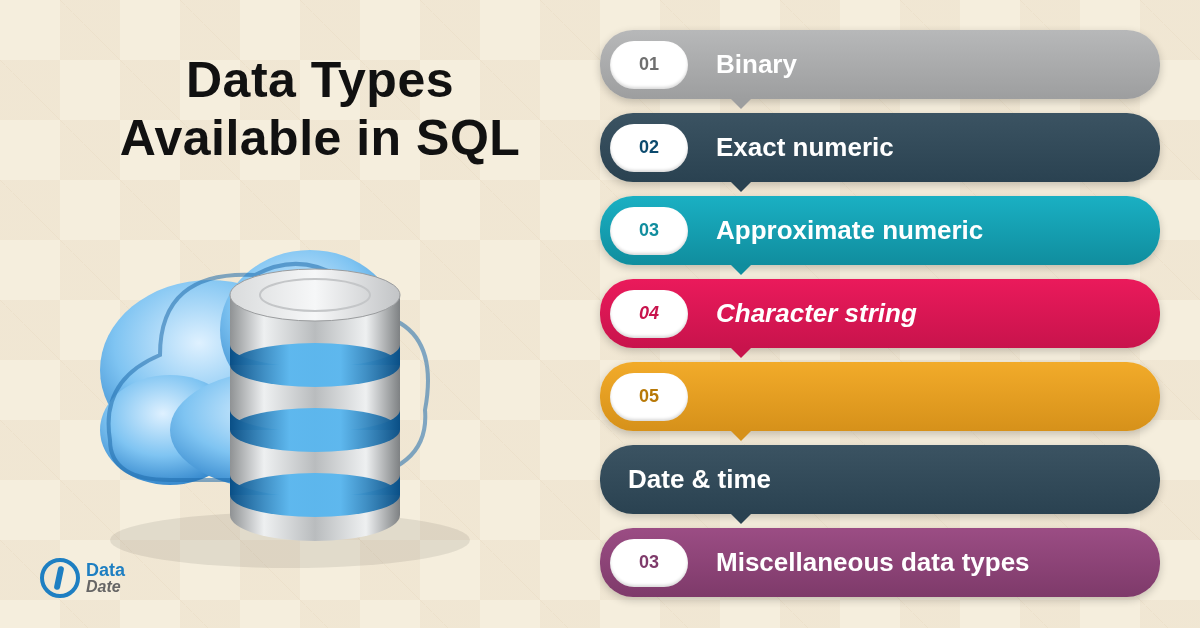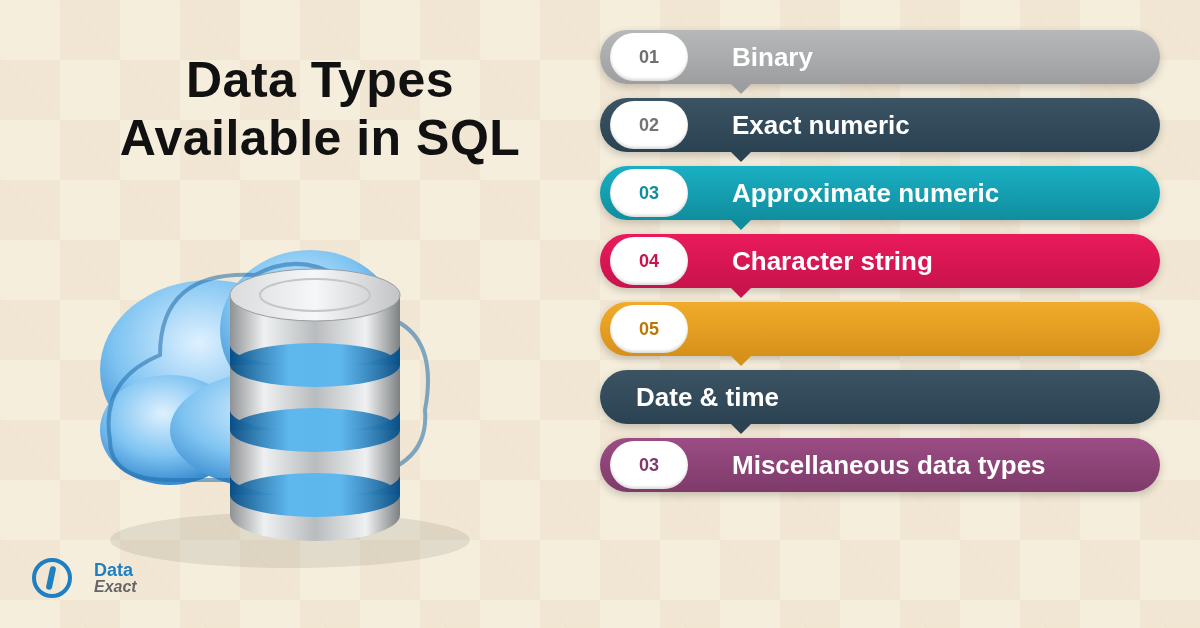--- a/index.html
+++ b/index.html
@@ -45,26 +45,25 @@
     position: absolute;
     top: 30px;
     right: 40px;
     width: 560px;
     display: flex;
     flex-direction: column;
     gap: 14px;
   }
   .pill {
     position: relative;
-    height: 54px;
+    height: 69px;
     border-radius: 33px;
     display: flex;
     align-items: center;
     box-shadow: 0 3px 8px rgba(0,0,0,0.2);
-    gap: 8px;
   }
   .pill::after {
     content: "";
     position: absolute;
     bottom: -10px;
     left: 130px;
     width: 0; height: 0;
     border-left: 11px solid transparent;
     border-right: 11px solid transparent;
     border-top: 11px solid currentColor;
@@ -77,46 +76,46 @@
     border-radius: 24px;
     background: #fff;
     display: flex;
     align-items: center;
     justify-content: center;
     font-weight: 700;
     font-size: 18px;
     box-shadow: inset 0 -2px 3px rgba(0,0,0,0.15);
   }
   .pill-label {
-    margin-left: 36px;
+    margin-left: 28px;
     color: #fff;
     font-size: 26px;
     font-weight: 700;
   }
   .c1 { background: linear-gradient(#b7b8b9,#9d9e9f); color:#9d9e9f; }
   .c1 .num-badge { color:#6f6f6f; }
   .c2 { background: linear-gradient(#3b5362,#2a4251); color:#2a4251; }
-  .c2 .num-badge { color:#737373; }
+  .c2 .num-badge { color:#0c4a6e; }
   .c3 { background: linear-gradient(#1ab0c3,#108d9e); color:#108d9e; }
   .c3 .num-badge { color:#108d9e; }
-  .c4 { background: linear-gradient(#ea1a5b,#c8134c); color:#c8134c; }
+  .c4 { background: linear-gradient(#ea1a5b,#c8134c); color:#c8134c;font-style:italic; }
   .c4 .num-badge { color:#c8134c; }
   .c5 { background: linear-gradient(#f2ab2a,#d6911a); color:#d6911a; }
   .c5 .num-badge { color:#b87908; }
   .c6 { background: linear-gradient(#3b5362,#2a4251); color:#2a4251; }
   .c6 .num-badge { color:#2a4251; }
   .c7 { background: linear-gradient(#9b4d84,#7e3a6a); color:#7e3a6a; }
   .c7 .num-badge { color:#7e3a6a; }
   .logo {
     position: absolute;
     bottom: 30px;
-    left: 32px;
+    left: 40px;
     display: flex;
     align-items: center;
-    gap: 22px;
+    gap: 6px;
   }
   .logo-mark {
     width: 40px; height: 40px;
     border: 4px solid #1e7fc2;
     border-radius: 50%;
     position: relative;
   }
   .logo-mark::before {
     content: "";
     position: absolute;
@@ -232,17 +231,17 @@
     <div class="pill c7">
       <div class="num-badge">03</div>
       <div class="pill-label">Miscellaneous data types</div>
     </div>
   </div>
 
   <div class="logo">
     <div class="logo-mark"></div>
     <div class="logo-text">
       <div class="logo-top">Data</div>
-      <div class="logo-bot">Exact</div>
+      <div class="logo-bot">Date</div>
     </div>
   </div>
 
 </div>
 
 </body></html>

